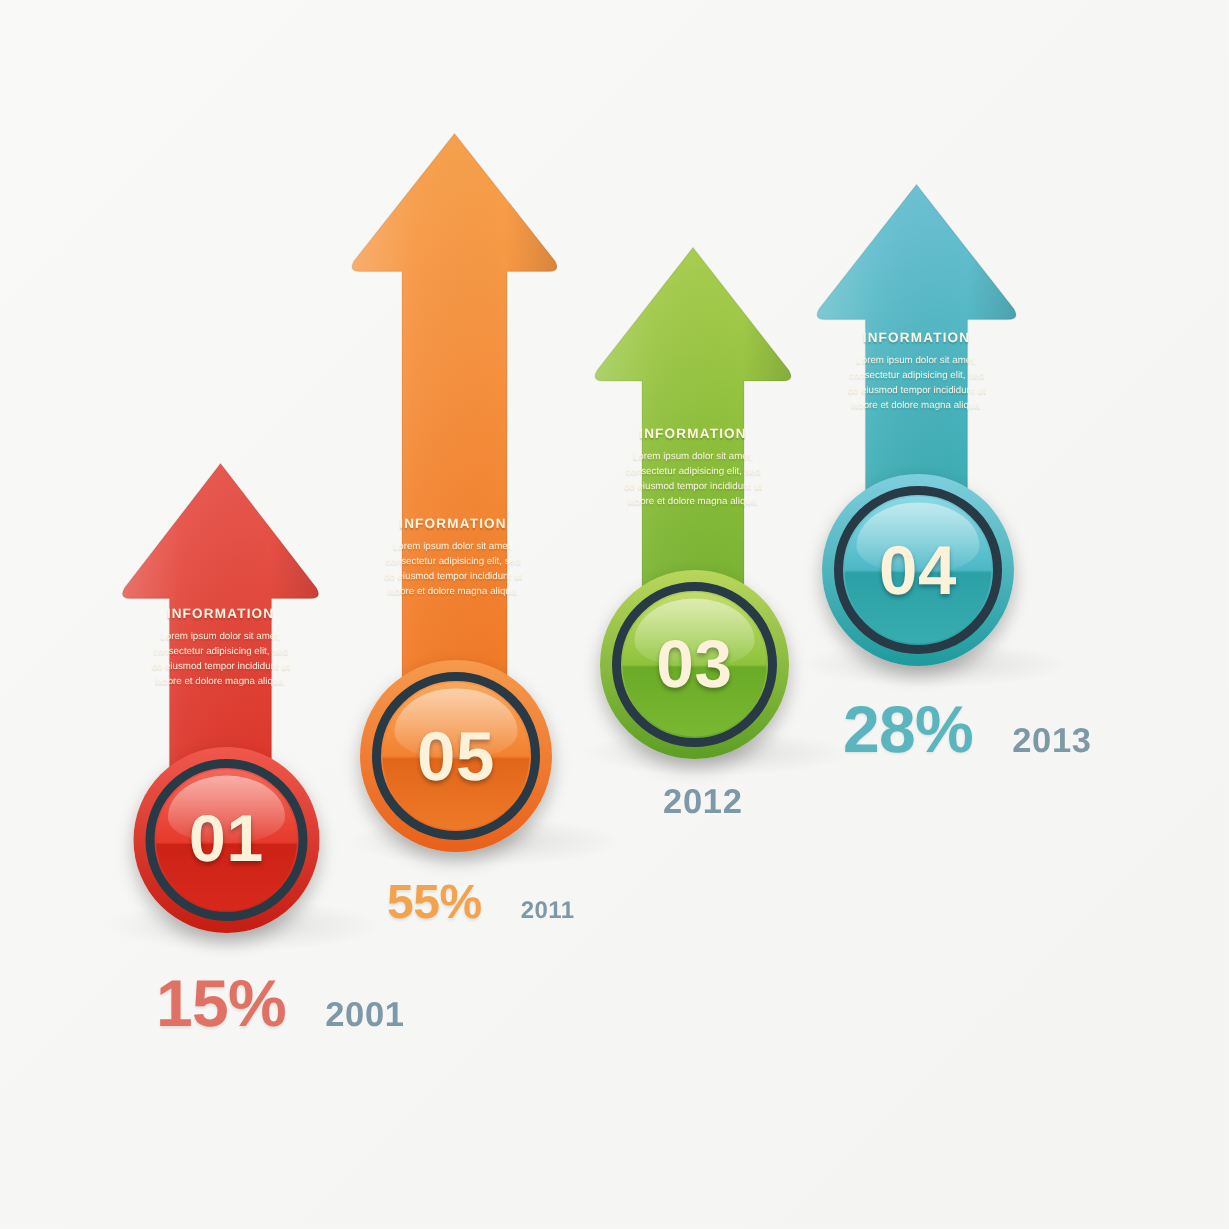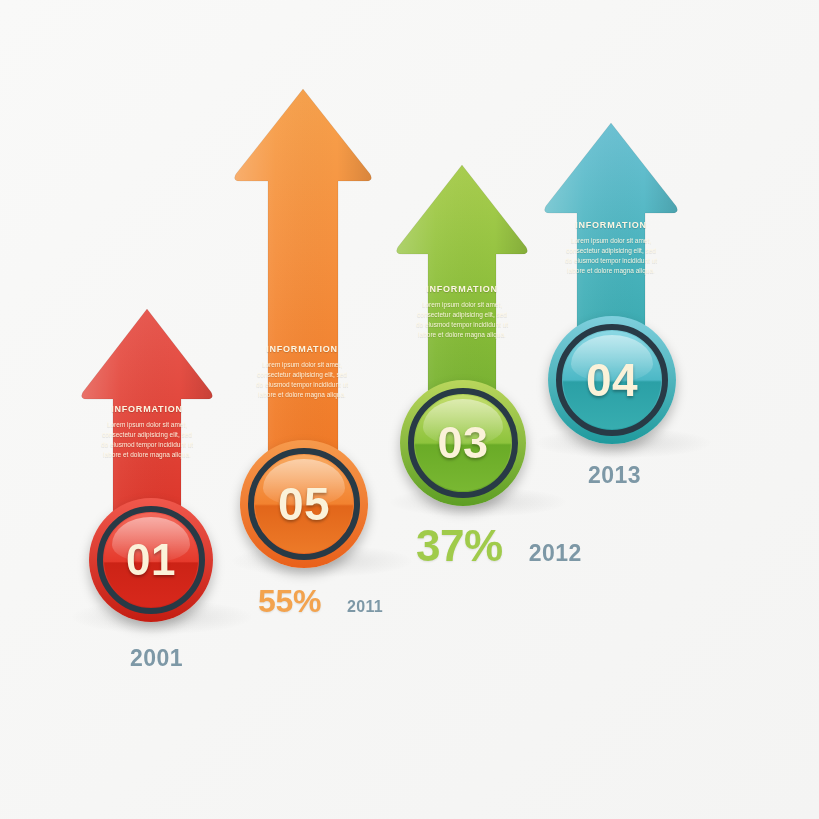--- a/index.html
+++ b/index.html
@@ -170,20 +170,21 @@
         <div class="badge-ring" style="left:8px; top:8px; width:108px; height:108px; border-width:6px;"></div>
         <div class="badge-inner" style="left:15px; top:15px; width:94px; height:94px;
                     background:linear-gradient(to bottom,#f2685a 0%,#e5392b 52%,#cc2316 53%,#d8281c 100%);">
           <div class="badge-gloss"></div>
         </div>
         <div class="badge-num" style="font-size:44px;">01</div>
       </div>
     </div>
 
     <div class="stat" style="left:104px; top:645px;">
+      <span class="stat-pct" style="font-size:44px; color:#e07265;">15%</span>
       <span class="stat-year" style="font-size:23px;">2001</span>
     </div>
   </div>
 
   <div class="column">
 
     <div class="ground-shadow" style="left:232px; top:545px; width:180px; height:32px;"></div>
 
     <div class="arrow" style="left:231px; top:86px; width:144px; height:465px;">
       <svg width="144" height="465" viewBox="0 0 144 465">
@@ -263,21 +264,20 @@
         <div class="badge-ring" style="left:8px; top:8px; width:110px; height:110px; border-width:6px;"></div>
         <div class="badge-inner" style="left:15px; top:15px; width:96px; height:96px;
                     background:linear-gradient(to bottom,#c2dc6b 0%,#8dc33c 50%,#6aab27 52%,#79b832 100%);">
           <div class="badge-gloss"></div>
         </div>
         <div class="badge-num" style="font-size:45px;">03</div>
       </div>
     </div>
 
     <div class="stat" style="left:416px; top:521px;">
-      <span class="stat-pct" style="font-size:44px; color:#a0cb4b;">37%</span>
       <span class="stat-year" style="font-size:23px;">2012</span>
     </div>
   </div>
 
   <div class="column">
 
     <div class="ground-shadow" style="left:535px; top:428px; width:176px; height:30px;"></div>
 
     <div class="arrow" style="left:541px; top:120px; width:140px; height:308px;">
       <svg width="140" height="308" viewBox="0 0 140 308">
@@ -310,17 +310,18 @@
         <div class="badge-ring" style="left:8px; top:8px; width:112px; height:112px; border-width:6px;"></div>
         <div class="badge-inner" style="left:15px; top:15px; width:98px; height:98px;
                     background:linear-gradient(to bottom,#8bd8e4 0%,#4cb8c6 50%,#2ba0a6 52%,#37adb0 100%);">
           <div class="badge-gloss"></div>
         </div>
         <div class="badge-num" style="font-size:46px;">04</div>
       </div>
     </div>
 
     <div class="stat" style="left:562px; top:462px;">
+      <span class="stat-pct" style="font-size:44px; color:#5bb5bf;">28%</span>
       <span class="stat-year" style="font-size:23px;">2013</span>
     </div>
   </div>
 
 </div>
 
 </body></html>

